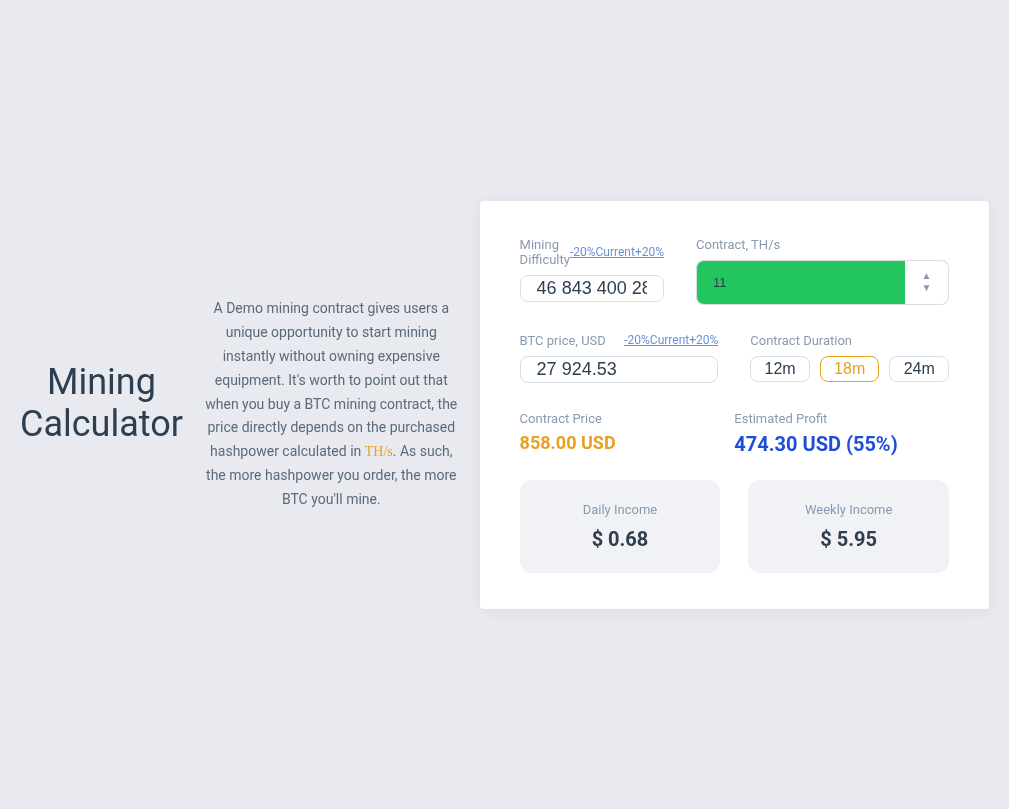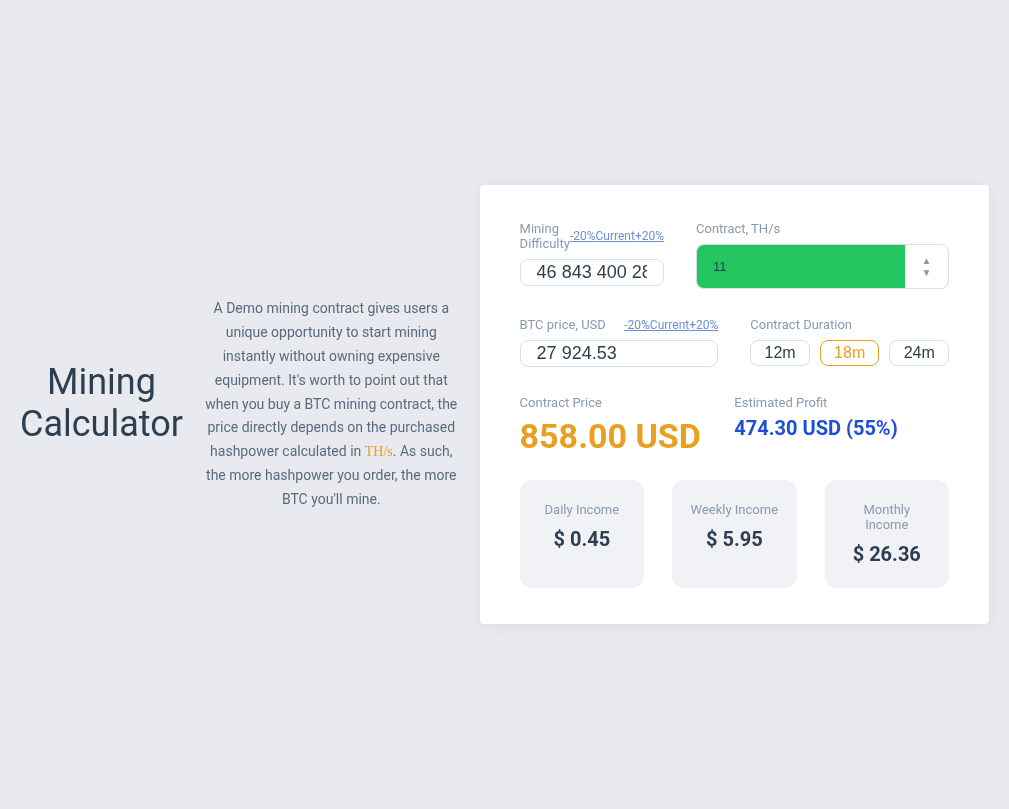--- a/index.html
+++ b/index.html
@@ -178,21 +178,21 @@
       flex: 1;
     }
 
     .result-label {
       font-size: 13px;
       color: #8a9ab0;
       margin-bottom: 6px;
     }
 
     .contract-price-value {
-      font-size: 34px;
+      font-size: 18px;
       font-weight: 700;
       color: #e8a020;
     }
 
     .estimated-profit-value {
       font-size: 20px;
       font-weight: 700;
       color: #1d4ed8;
     }
 
@@ -304,29 +304,25 @@
         <div class="result-label">Estimated Profit</div>
         <div class="estimated-profit-value">474.30 USD (55%)</div>
       </div>
 
     </div>
 
     <div class="income-cards-row">
 
       <div class="income-card">
         <div class="income-card-label">Daily Income</div>
-        <div class="income-card-value">$ 0.45</div>
+        <div class="income-card-value">$ 0.68</div>
       </div>
 
       <div class="income-card">
         <div class="income-card-label">Weekly Income</div>
         <div class="income-card-value">$ 5.95</div>
       </div>
 
-      <div class="income-card">
-        <div class="income-card-label">Monthly Income</div>
-        <div class="income-card-value">$ 26.36</div>
-      </div>
 
     </div>
 
   </div>
 </div>
 
 </body></html>

